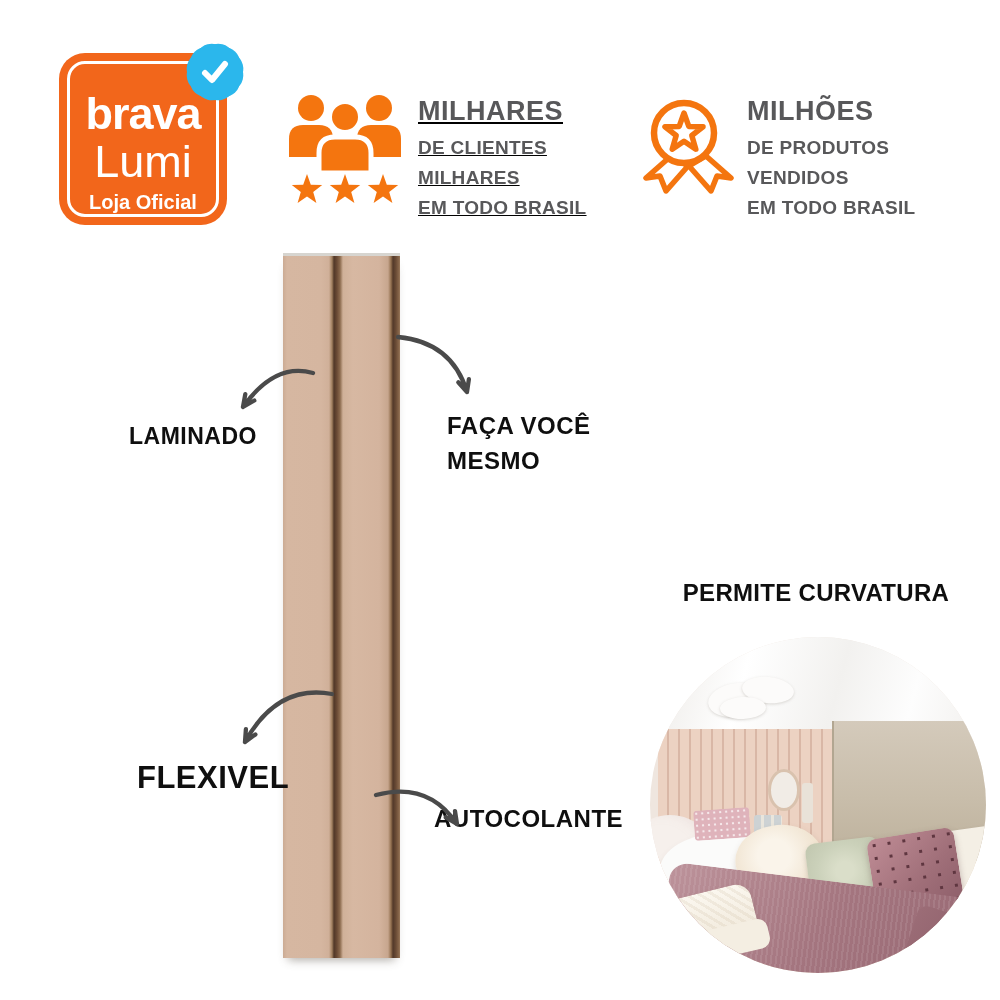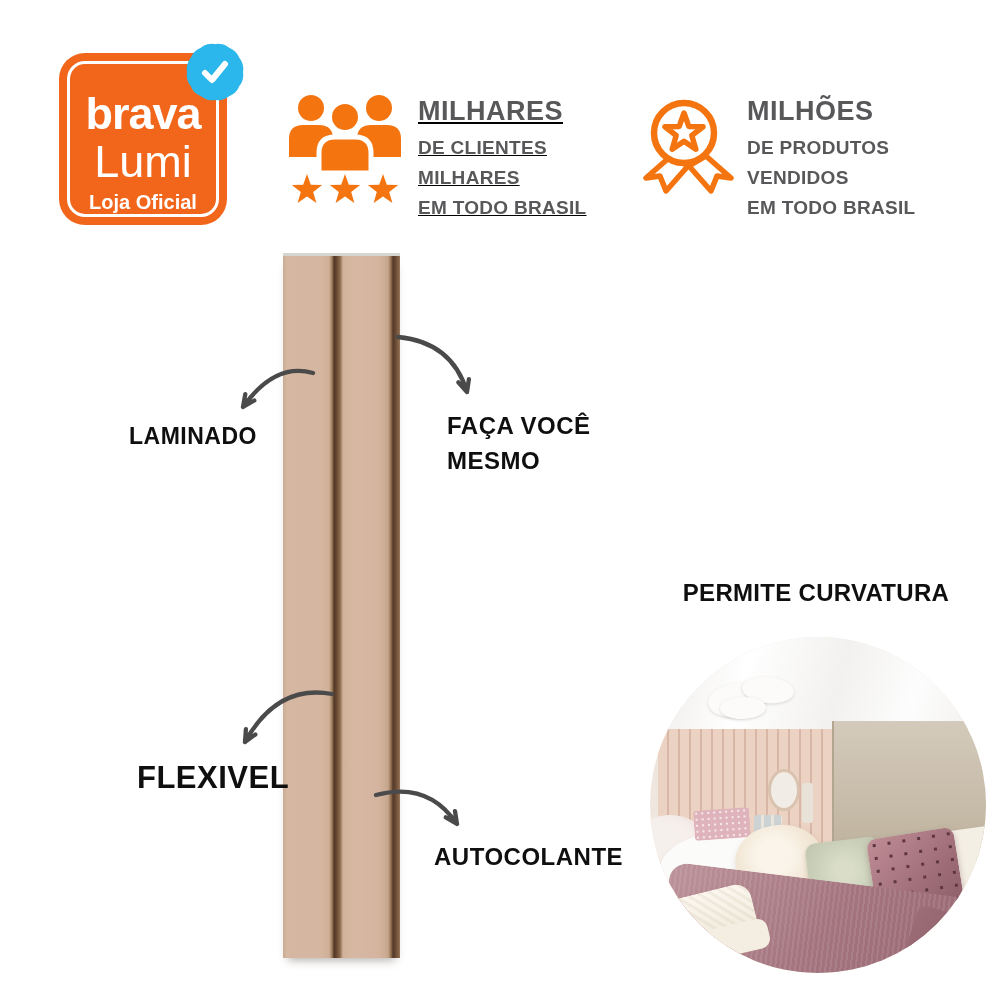--- a/index.html
+++ b/index.html
@@ -36,21 +36,21 @@
       #a1805f 49px,#513828 51px,#6b4b35 54px,#8b6a4d 57px,
       #d0b199 60px,#d7b8a2 70px,#d4b49e 96px,#c7a68e 105px,
       #93704f 108px,#53392a 110px,#6b4c36 113px,#8a684c 116px,#9b7a5c 117px);
     box-shadow:0 7px 9px -5px rgba(80,70,60,.45);}
   .panel-top-edge{position:absolute;left:0;top:-2px;width:100%;height:3px;background:#d7d5d0;}
   
   .feature{position:absolute;color:#0f0f0f;font-weight:700;letter-spacing:.5px;}
   .f-laminado{left:129px;top:423px;font-size:23px;}
   .f-faca{left:447px;top:408px;font-size:24px;width:160px;line-height:35px;}
   .f-flexivel{left:137px;top:760px;font-size:31px;}
-  .f-auto{left:434px;top:843px;font-size:24px;}
+  .f-auto{left:434px;top:805px;font-size:24px;}
   .curv-title{position:absolute;left:660px;top:579px;width:312px;text-align:center;
     color:#0f0f0f;font-weight:700;font-size:24px;letter-spacing:.3px;}
   
   .arrow{position:absolute;}
   .arrow path{fill:none;stroke:#4A4A4A;stroke-width:4.3;stroke-linecap:round;stroke-linejoin:round;}
   
   .photo{position:absolute;left:650px;top:637px;width:336px;height:336px;
     border-radius:50%;overflow:hidden;background:#efe6df;}
   .photo *{position:absolute;}
   .ceiling{left:-10px;top:-10px;width:360px;height:110px;

